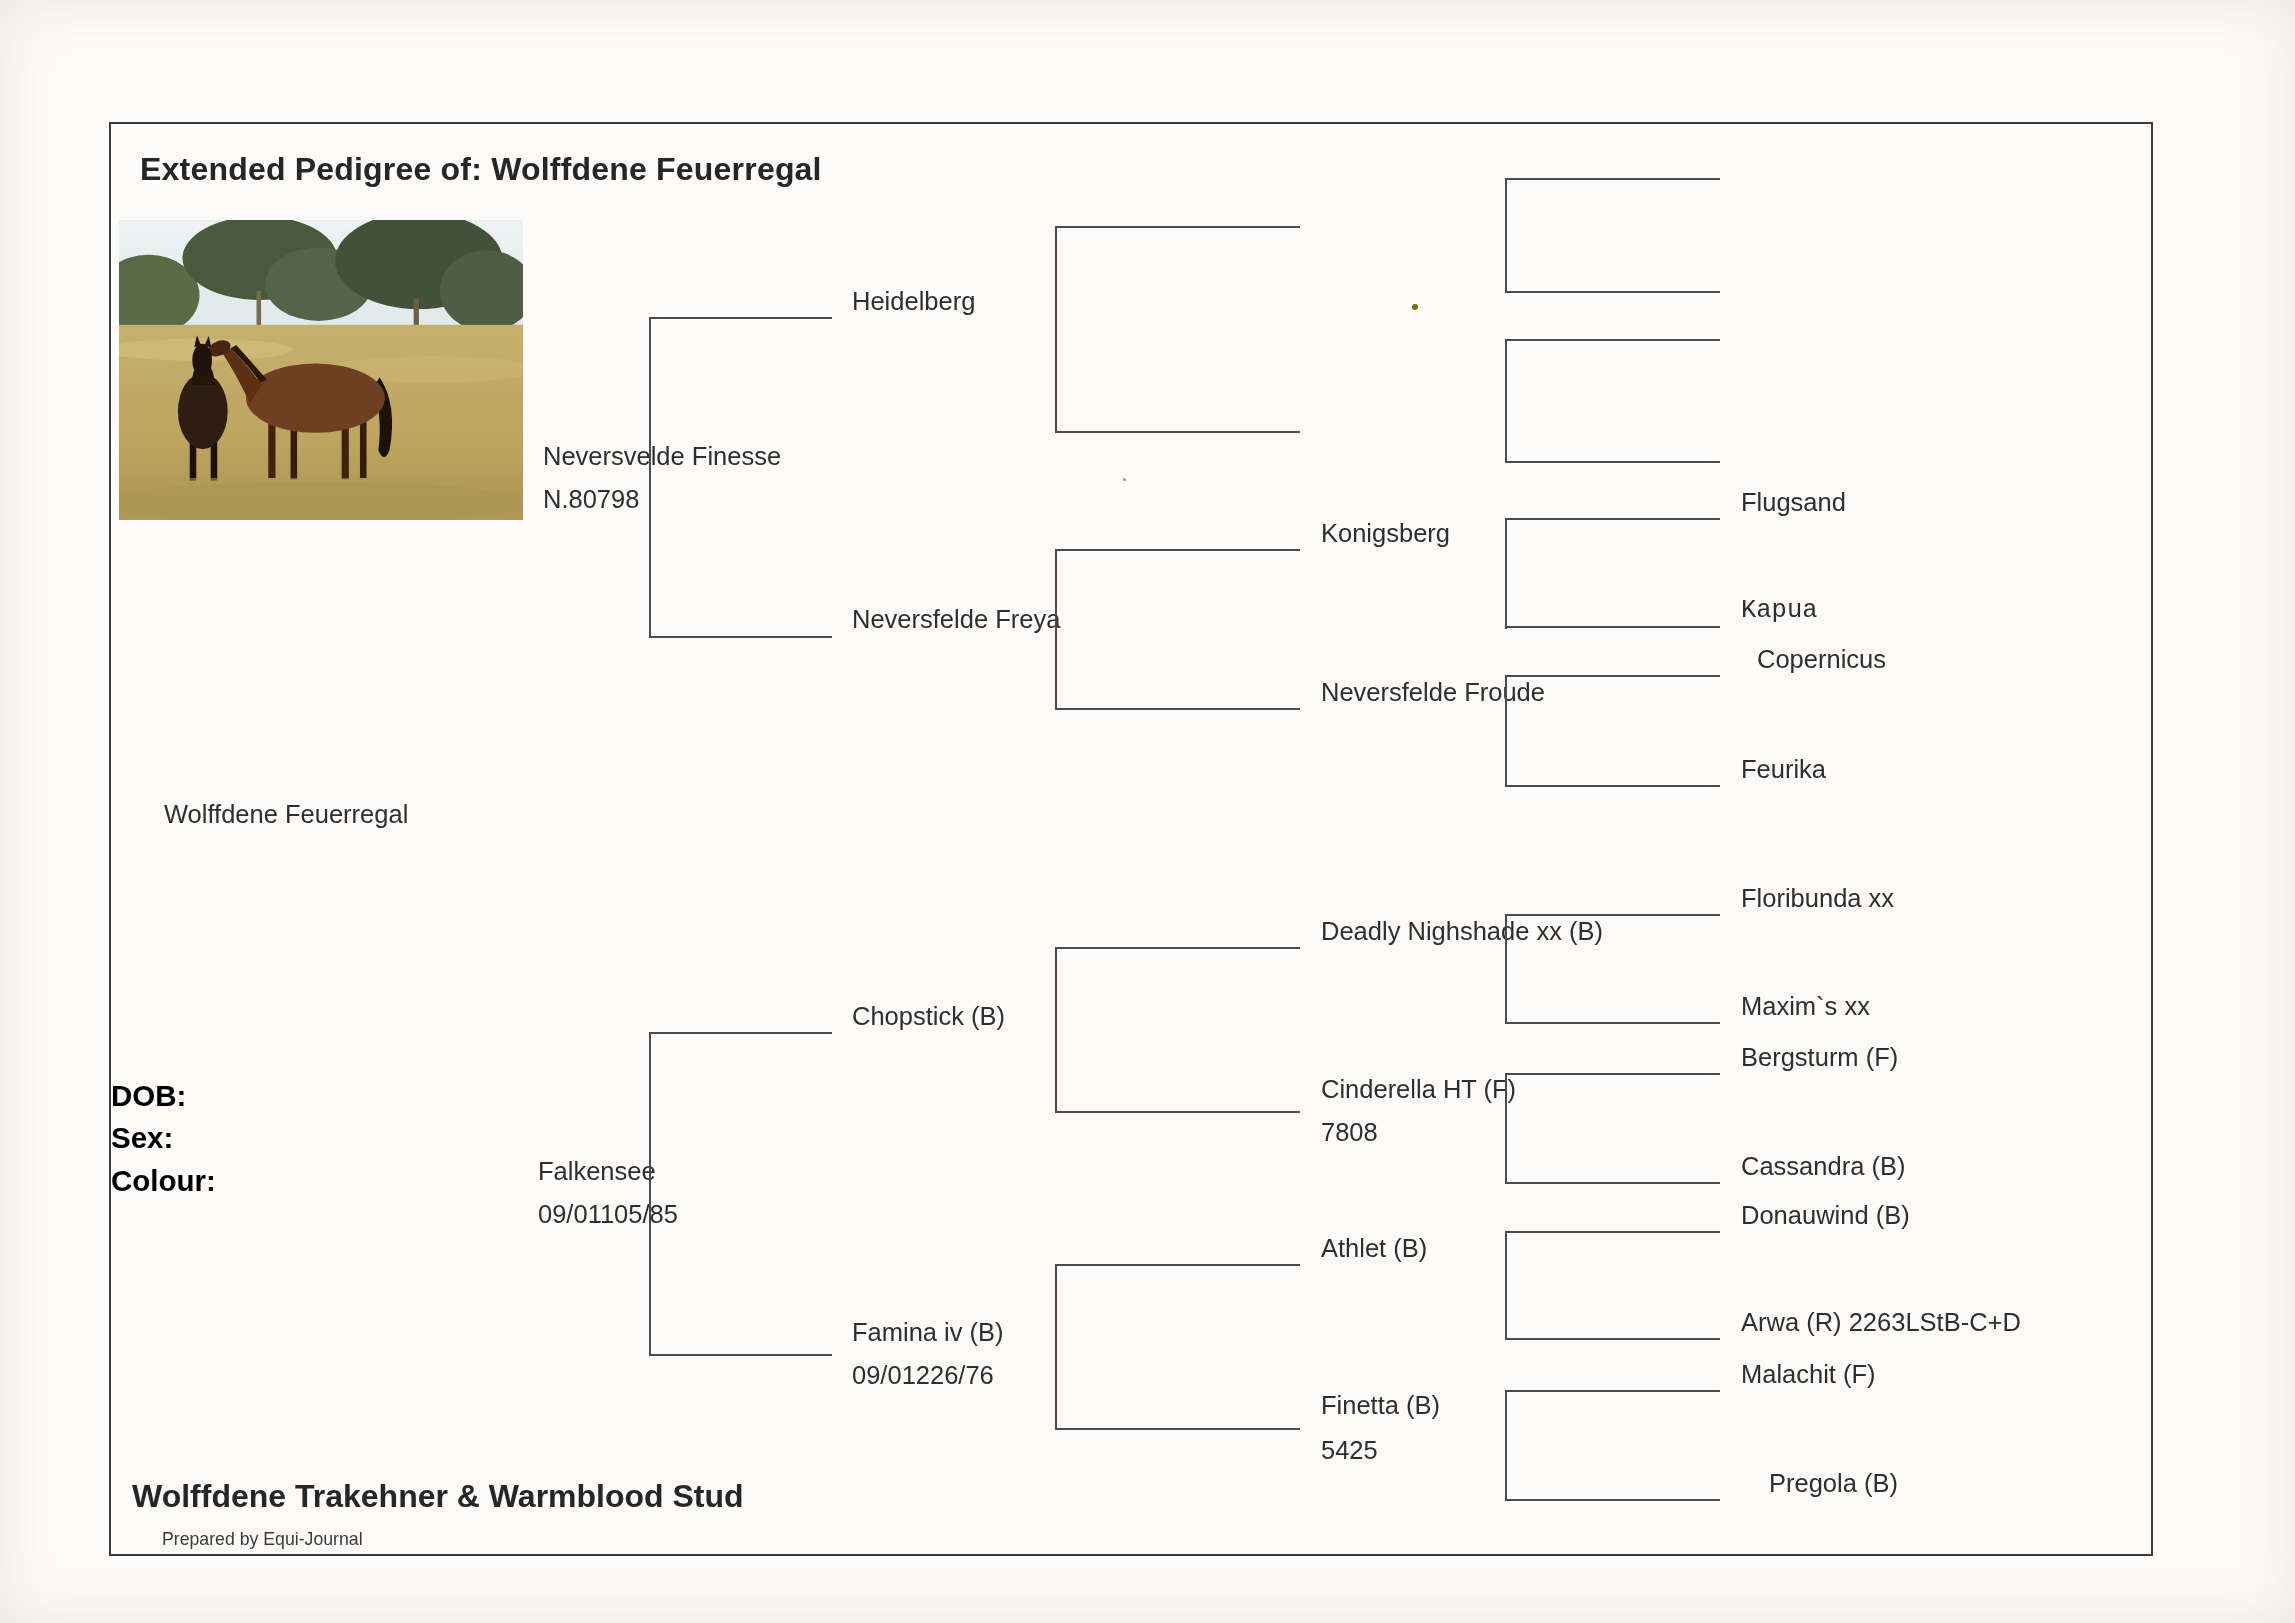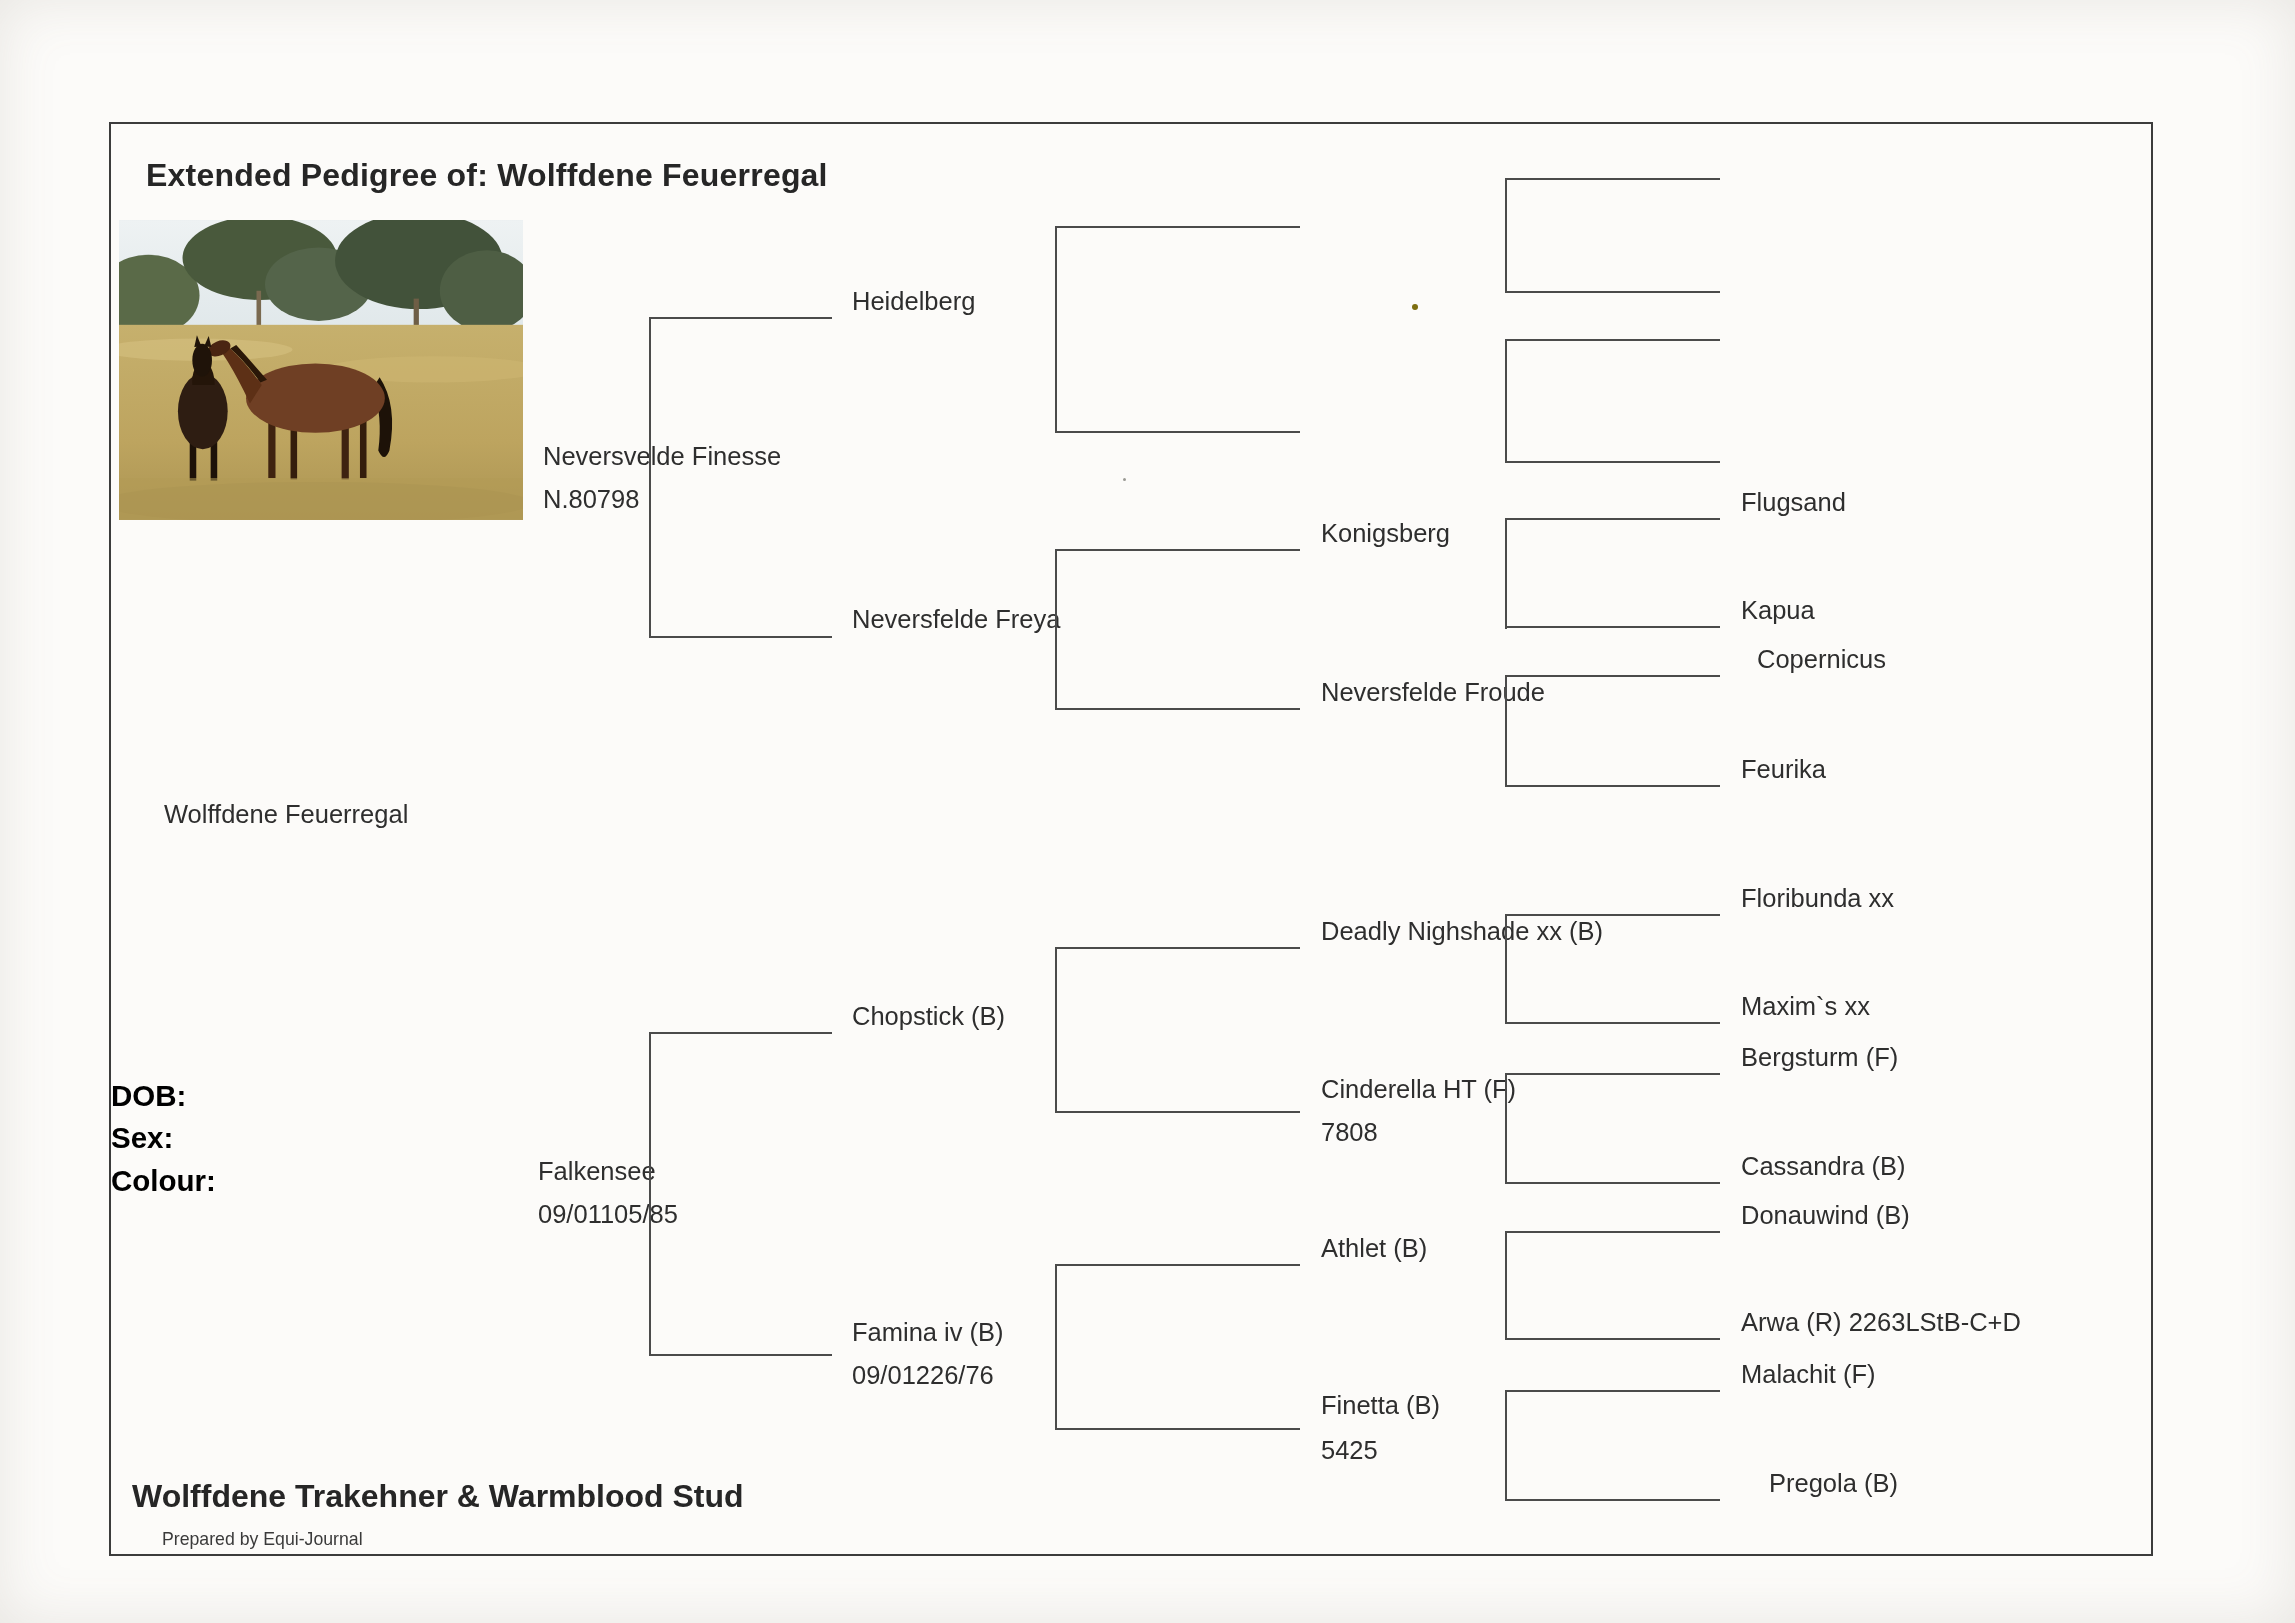--- a/index.html
+++ b/index.html
@@ -9,21 +9,21 @@
     position:relative; width:2295px; height:1623px;
     background:#fcfbf9; overflow:hidden;
     font-family:"Liberation Sans", sans-serif;
     box-shadow: inset 0 0 59px rgba(110,105,95,0.14);
   }
   .pedigree-box {
     position:absolute; left:109px; top:122px; width:2044px; height:1434px;
     border:2.6px solid #3c3c3c;
   }
   .title {
-    position:absolute; left:128px; top:139px; margin:18px;
+    position:absolute; left:128px; top:139px; margin:12px;
     font-size:32px; font-weight:bold; color:#262626; letter-spacing:0.2px;
     white-space:nowrap;
   }
   .photo {
     position:absolute; left:119px; top:220px; width:404px; height:300px;
     overflow:hidden; background:#cdd8dd;
   }
   .photo svg { display:block; }
   .node {
     position:absolute; font-size:25.5px; color:#2e2e2e;
@@ -129,21 +129,21 @@
   <div class="node" style="left:1321px; top:519px;">Konigsberg</div>
   <div class="node" style="left:1321px; top:678px;text-align:center;">Neversfelde Froude</div>
   <div class="node" style="left:1321px; top:917px;">Deadly Nighshade xx (B)</div>
   <div class="node" style="left:1321px; top:1075px;">Cinderella HT (F)</div>
   <div class="node" style="left:1321px; top:1118px;">7808</div>
   <div class="node" style="left:1321px; top:1234px;">Athlet (B)</div>
   <div class="node" style="left:1321px; top:1391px;">Finetta (B)</div>
   <div class="node" style="left:1321px; top:1436px;">5425</div>
 
   <div class="node" style="left:1741px; top:488px;">Flugsand</div>
-  <div class="node" style="left:1741px; top:596px;">Kapua</div>
+  <div class="node" style="left:1741px; top:596px;font-family:Liberation Mono, monospace;">Kapua</div>
   <div class="node" style="left:1741px; top:645px;margin-left:16px;">Copernicus</div>
   <div class="node" style="left:1741px; top:755px;">Feurika</div>
   <div class="node" style="left:1741px; top:884px;">Floribunda xx</div>
   <div class="node" style="left:1741px; top:992px;">Maxim`s xx</div>
   <div class="node" style="left:1741px; top:1043px;">Bergsturm (F)</div>
   <div class="node" style="left:1741px; top:1152px;">Cassandra (B)</div>
   <div class="node" style="left:1741px; top:1201px;">Donauwind (B)</div>
   <div class="node" style="left:1741px; top:1308px;">Arwa (R) 2263LStB-C+D</div>
   <div class="node" style="left:1741px; top:1360px;">Malachit (F)</div>
   <div class="node" style="left:1741px; top:1469px;margin-left:28px;">Pregola (B)</div>

